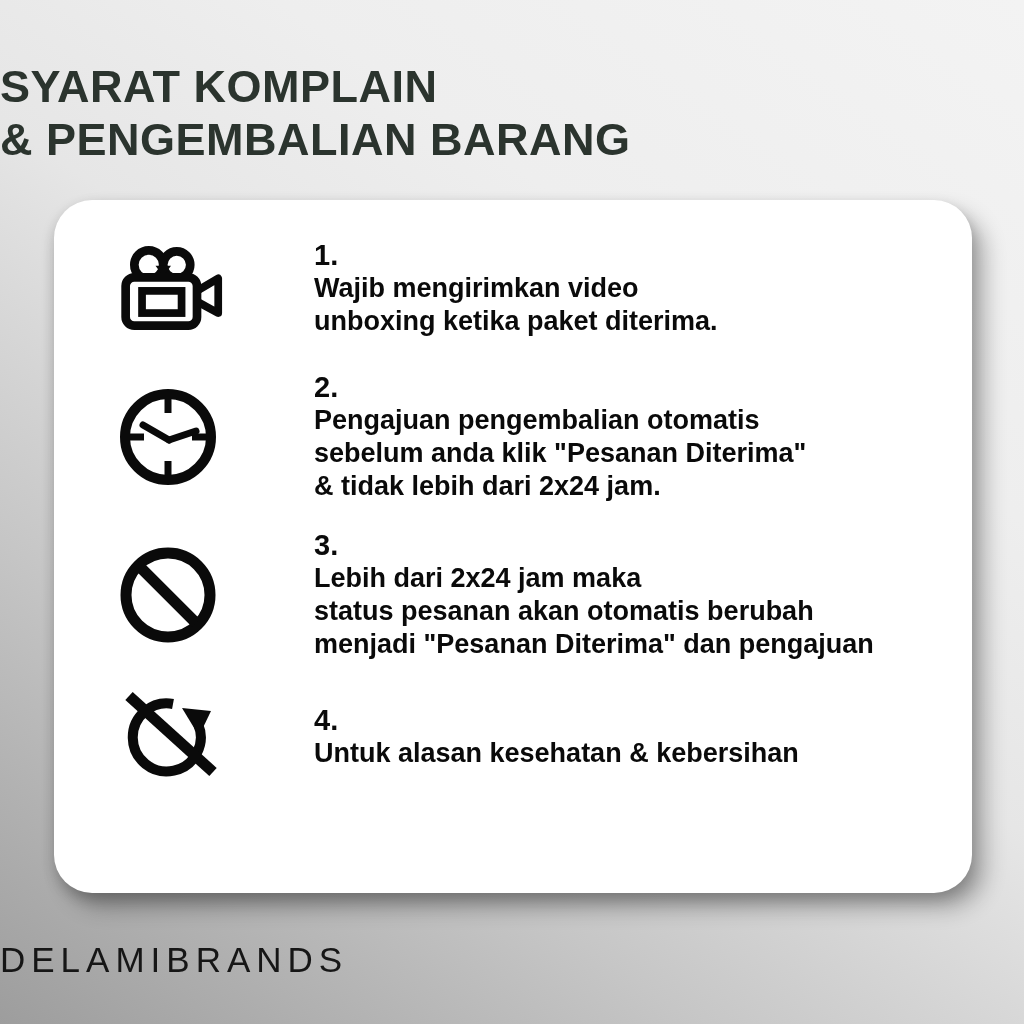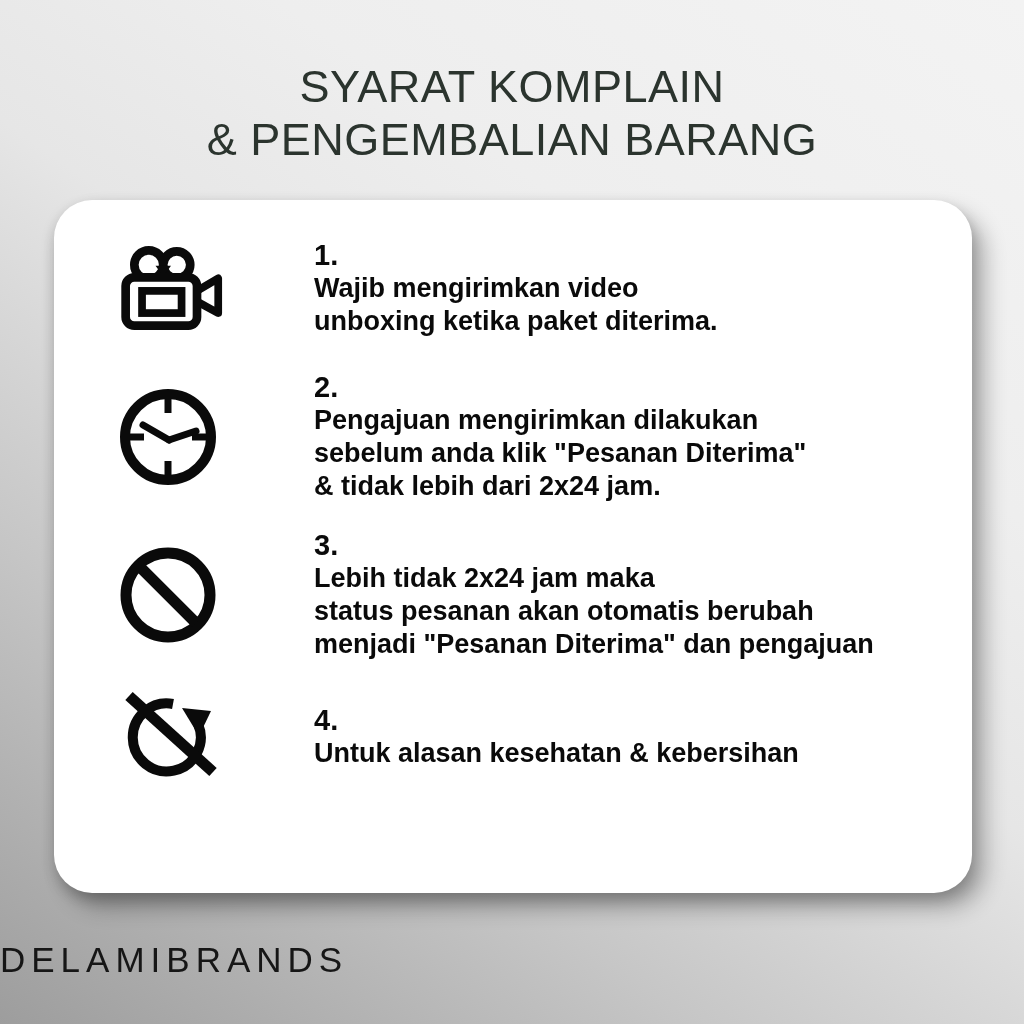--- a/index.html
+++ b/index.html
@@ -16,22 +16,22 @@
   }
   .stage {
     position: absolute;
     inset: 0;
   }
   .page-title {
     position: absolute;
     top: 60px;
     left: 0;
     width: 100%;
-    text-align: center;
-    font-weight: normal;
+    text-align: left;
+    font-weight: bold;
     font-size: 45px;
     line-height: 53px;
     letter-spacing: 0.5px;
     color: #2b342e;
   }
   .card {
     position: absolute;
     left: 54px;
     top: 200px;
     width: 918px;
@@ -124,36 +124,36 @@
           <line x1="52" y1="13" x2="52" y2="28" stroke="#0a0a0a" stroke-width="7"></line>
           <line x1="52" y1="76" x2="52" y2="91" stroke="#0a0a0a" stroke-width="7"></line>
           <line x1="13" y1="52" x2="28" y2="52" stroke="#0a0a0a" stroke-width="7"></line>
           <line x1="76" y1="52" x2="91" y2="52" stroke="#0a0a0a" stroke-width="7"></line>
           <line x1="53" y1="55" x2="27" y2="40" stroke="#0a0a0a" stroke-width="7" stroke-linecap="round"></line>
           <line x1="53" y1="55" x2="80" y2="46" stroke="#0a0a0a" stroke-width="7" stroke-linecap="round"></line>
         </svg>
       </div>
       <div class="item-text">
         <span class="item-number">2.</span>
-        <span class="line">Pengajuan mengirimkan dilakukan</span>
+        <span class="line">Pengajuan pengembalian otomatis</span>
         <span class="line">sebelum anda klik "Pesanan Diterima"</span>
         <span class="line">&amp; tidak lebih dari 2x24 jam.</span>
       </div>
     </div>
 
     <div class="row row-3">
       <div class="icon-box">
         <svg width="104" height="104" viewBox="0 0 104 104" fill="none">
           <circle cx="52" cy="52" r="42" fill="none" stroke="#0a0a0a" stroke-width="11"></circle>
           <line x1="24" y1="24" x2="80" y2="80" stroke="#0a0a0a" stroke-width="11"></line>
         </svg>
       </div>
       <div class="item-text">
         <span class="item-number">3.</span>
-        <span class="line">Lebih tidak 2x24 jam  maka</span>
+        <span class="line">Lebih dari 2x24 jam  maka</span>
         <span class="line">status pesanan akan otomatis berubah</span>
         <span class="line">menjadi "Pesanan Diterima" dan pengajuan</span>
       </div>
     </div>
 
     <div class="row row-4">
       <div class="icon-box">
         <svg width="110" height="110" viewBox="0 0 110 110" fill="none">
           <path d="M 57 23 A 34 34 0 1 0 82 43" fill="none" stroke="#0a0a0a" stroke-width="10"></path>
           <polygon points="66,27 95,30 83,55" fill="#0a0a0a"></polygon>

